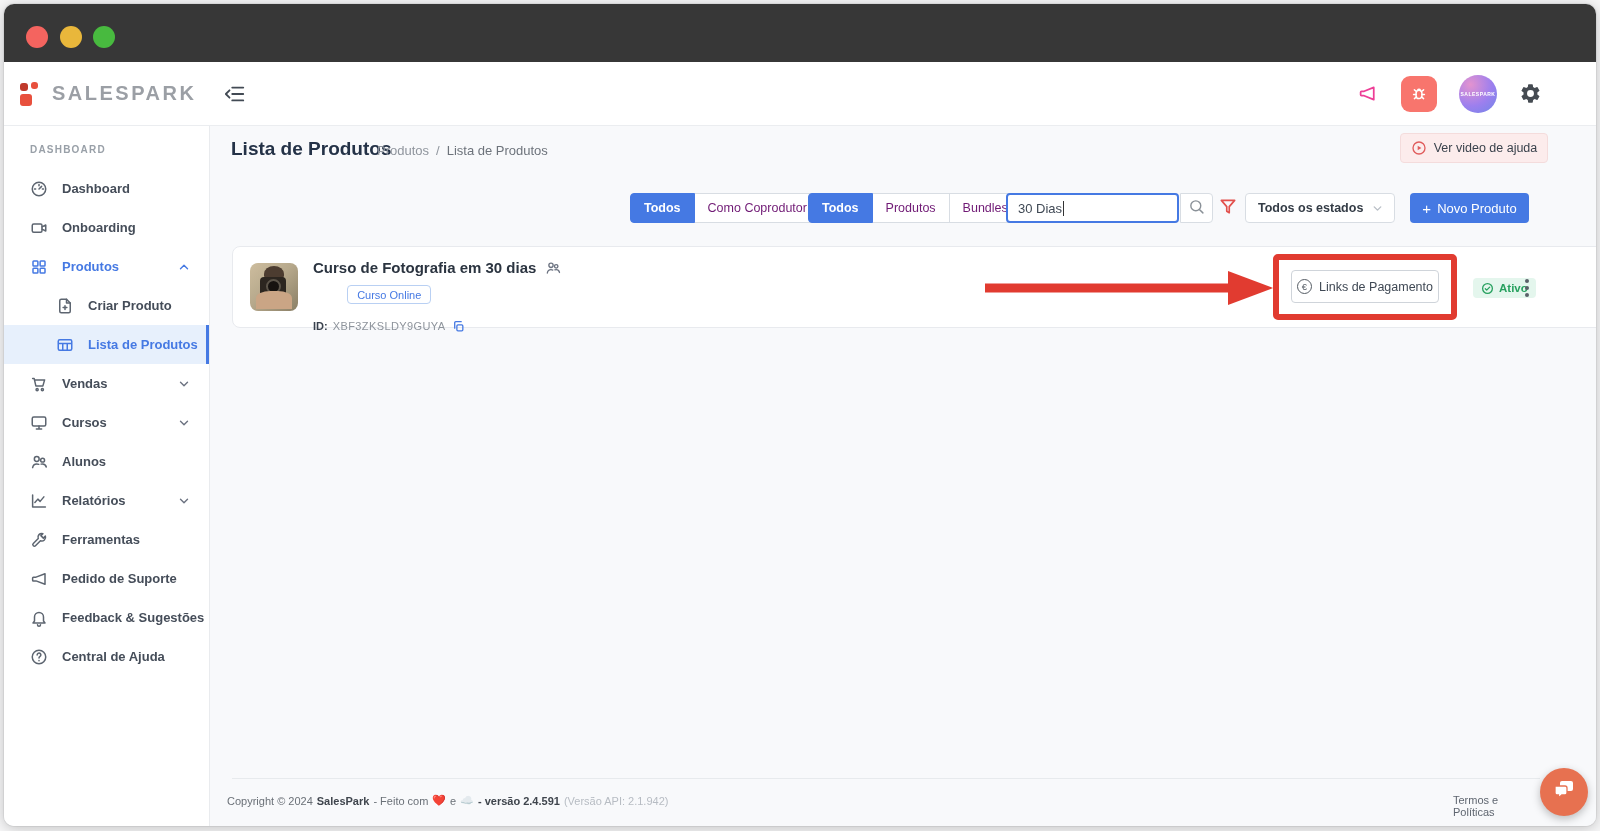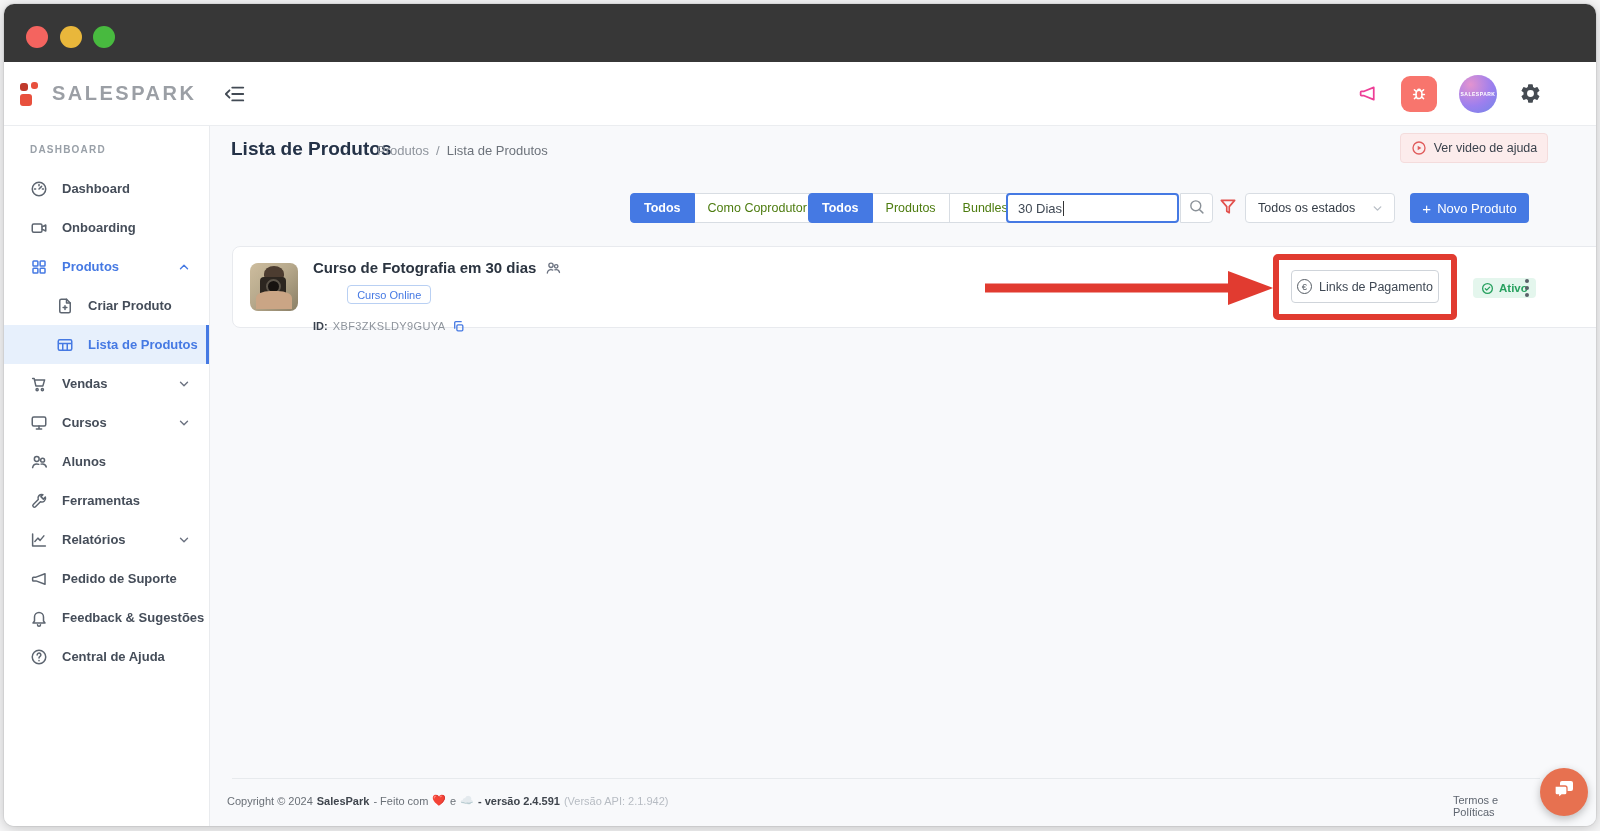--- a/index.html
+++ b/index.html
@@ -54,35 +54,35 @@
   .breadcrumb { position:absolute; left:167px; top:17px; font-size:13px; color:#8f959d; display:flex; gap:7px; }
   .breadcrumb .crumb-current { color:#6d737b; }
   .help-btn { position:absolute; left:1190px; top:7px; width:148px; height:30px; background:#fcecec; border:1px solid #f4dcdc; border-radius:4px;
               display:flex; align-items:center; justify-content:center; gap:7px; font-size:12.5px; color:#3a424c; cursor:pointer; }
   .help-btn .play-ic { color:#e05c5c; display:flex; }
 
   
   .filter-row { position:absolute; left:0; top:67px; right:0; height:30px; }
   .btn-group { position:absolute; top:0; height:30px; display:flex; }
   .btn-group .seg { height:30px; display:flex; align-items:center; justify-content:center; padding:0 13px;
-                    background:#fff; border:1px solid #d8dde3; border-left-width:0; font-size:12.5px; color:#4d7c0f; cursor:pointer; white-space:nowrap; }
+                    background:#fff; border:1px solid #d8dde3; border-left-width:0; font-size:12.5px; color:#701a75; cursor:pointer; white-space:nowrap; }
   .btn-group .seg:first-child { border-left-width:1px; border-radius:4px 0 0 4px;text-align:center; }
   .btn-group .seg:last-child { border-radius:0 4px 4px 0; }
   .btn-group .seg.on { background:#4579e3; border-color:#4579e3; color:#fff; font-weight:700; }
   .group-owner { left:420px; }
   .group-type { left:598px; }
   .search-wrap { position:absolute; left:796px; top:0; display:flex; }
   .search-box { width:173px; height:30px; background:#fff; border:2px solid #4579e3; border-radius:4px; display:flex; align-items:center;
                 padding:0 10px; font-size:13px; color:#3f4854; cursor:text; }
   .caret { display:inline-block; width:1px; height:15px; background:#333; margin-left:1px; }
   .search-btn { width:33px; height:30px; margin-left:1px; background:#fff; border:1px solid #d8dde3; border-radius:0 4px 4px 0;
                 display:flex; align-items:center; justify-content:center; color:#8a9198; cursor:pointer; }
   .funnel-btn { position:absolute; left:1008px; top:4px; color:#e2514d; cursor:pointer; display:flex; }
   .state-select { position:absolute; left:1035px; top:0; width:150px; height:30px; background:#fff; border:1px solid #d8dde3; border-radius:4px;
-                  display:flex; align-items:center; padding:0 10px 0 12px; font-size:12.5px; font-weight:400; color:#343c46; cursor:pointer; }
+                  display:flex; align-items:center; padding:0 10px 0 12px; font-size:12.5px; font-weight:700; color:#343c46; cursor:pointer; }
   .state-select .sel-chev { margin-left:auto; color:#b9bfc6; display:flex; }
   .new-product-btn { position:absolute; left:1200px; top:0; width:119px; height:30px; background:#4579e3; border-radius:4px; color:#fff;
                      display:flex; align-items:center; justify-content:center; gap:6px; font-size:13px; cursor:pointer; }
   .new-product-btn .plus { font-size:15px; font-weight:400; }
 
   
   .card { position:absolute; left:22px; top:120px; width:1436px; height:82px; background:#fff; border:1px solid #e8eaee; border-radius:8px; }
   .thumb { position:absolute; left:17px; top:16px; width:48px; height:48px; border-radius:8px; overflow:hidden;
            background:linear-gradient(135deg,#cdbd9e 0%, #b7a98c 45%, #8a7f66 100%); }
   .thumb .head { position:absolute; left:14px; top:3px; width:20px; height:16px; border-radius:50% 50% 40% 40%; background:#4c3c30; }
@@ -271,39 +271,39 @@
               <circle cx="16.8" cy="9.5" r="2.6"></circle>
               <path d="M14.8 14.8c.6-.2 1.3-.3 2-.3 2.6 0 4.3 1.6 4.9 4.2"></path>
             </svg>
           </span>
       <span class="si-label">Alunos</span>
     </div>
 
     <div class="side-item">
       <span class="si-icon">
             <svg viewBox="0 0 24 24" fill="none" stroke="currentColor" stroke-width="2" stroke-linecap="round" stroke-linejoin="round">
-              <path d="M20.5 6.8a5 5 0 0 1-6.6 6.2l-6.6 6.6a2 2 0 0 1-2.9-2.9l6.6-6.6a5 5 0 0 1 6.2-6.6L14.5 6.2l3.3 3.3 2.7-2.7z"></path>
-            </svg>
-          </span>
-      <span class="si-label">Ferramentas</span>
-    </div>
-
-    <div class="side-item">
-      <span class="si-icon">
-            <svg viewBox="0 0 24 24" fill="none" stroke="currentColor" stroke-width="2" stroke-linecap="round" stroke-linejoin="round">
               <path d="M3.5 4v16h17"></path>
               <path d="M6.5 14l4-4.5 3 3 5-6"></path>
             </svg>
           </span>
       <span class="si-label">Relatórios</span>
       <span class="si-chev">
             <svg width="14" height="14" viewBox="0 0 24 24" fill="none" stroke="currentColor" stroke-width="2.4" stroke-linecap="round" stroke-linejoin="round">
               <path d="M6 9l6 6 6-6"></path>
             </svg>
           </span>
+    </div>
+
+    <div class="side-item">
+      <span class="si-icon">
+            <svg viewBox="0 0 24 24" fill="none" stroke="currentColor" stroke-width="2" stroke-linecap="round" stroke-linejoin="round">
+              <path d="M20.5 6.8a5 5 0 0 1-6.6 6.2l-6.6 6.6a2 2 0 0 1-2.9-2.9l6.6-6.6a5 5 0 0 1 6.2-6.6L14.5 6.2l3.3 3.3 2.7-2.7z"></path>
+            </svg>
+          </span>
+      <span class="si-label">Ferramentas</span>
     </div>
 
     <div class="side-item">
       <span class="si-icon">
             <svg viewBox="0 0 24 24" fill="none" stroke="currentColor" stroke-width="2" stroke-linecap="round" stroke-linejoin="round">
               <path d="M20 5L8 9.5H4.5a1 1 0 0 0-1 1v3a1 1 0 0 0 1 1H8L20 19V5z"></path>
             </svg>
           </span>
       <span class="si-label">Pedido de Suporte</span>
     </div>

